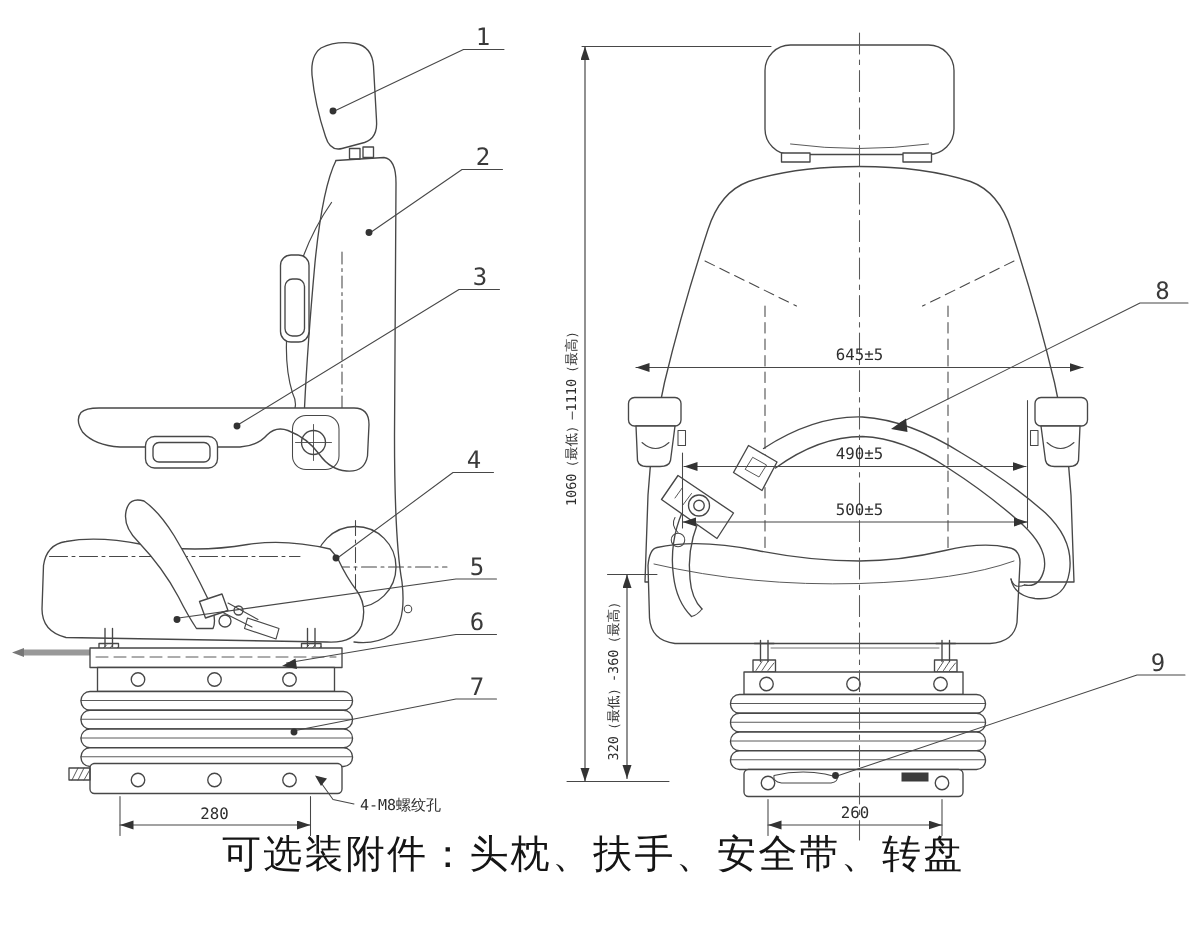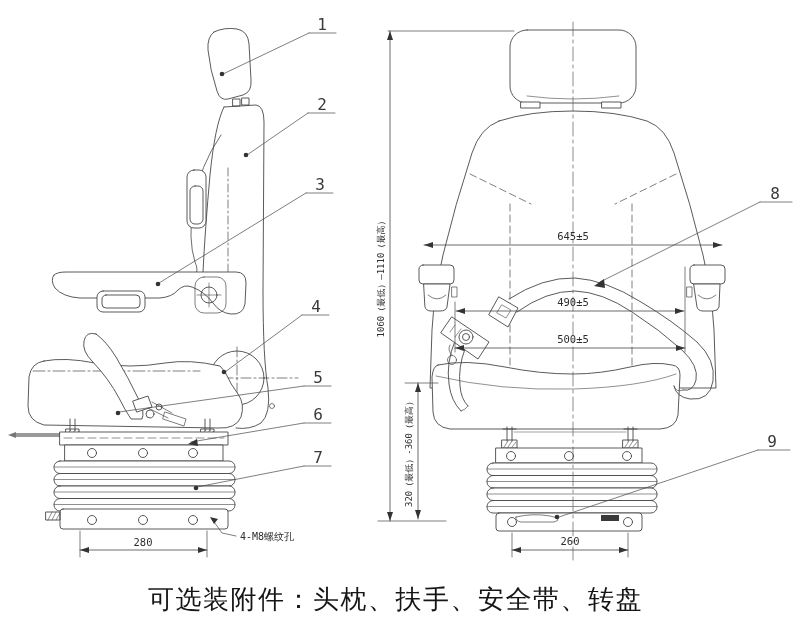--- a/index.html
+++ b/index.html
@@ -4,21 +4,21 @@
 <style>
   html,body{margin:0;padding:0;background:#ffffff;}
   body{width:800px;height:623px;position:relative;overflow:hidden;
        font-family:"Liberation Sans",sans-serif;}
   #stage{position:absolute;left:0;top:0;}
   svg text{font-family:"DejaVu Sans Mono",monospace;fill:#2e2e2e;}
   .callout-num{font-size:16px;fill:#3a3a3a;}
   .dim-text{font-size:10.5px;}
   .dim-text-v{font-size:9px;}
   .note-text{font-size:10px;}
-  #caption{position:absolute;left:148px;top:582px;font-size:26px;
+  #caption{position:absolute;left:148px;top:552px;font-size:26px;
            letter-spacing:1.5px;color:#151515;white-space:nowrap;
            font-family:"Liberation Sans",sans-serif;}
 </style>
 </head>
 <body>
 
 <div id="stage">
 <svg width="800" height="578" viewBox="0 0 800 578" fill="none" stroke="#474747" stroke-width="0.9" stroke-linecap="round" stroke-linejoin="round">
   <defs>
     <marker id="arr" markerWidth="12" markerHeight="8" refX="9" refY="3" orient="auto-start-reverse" markerUnits="userSpaceOnUse">

